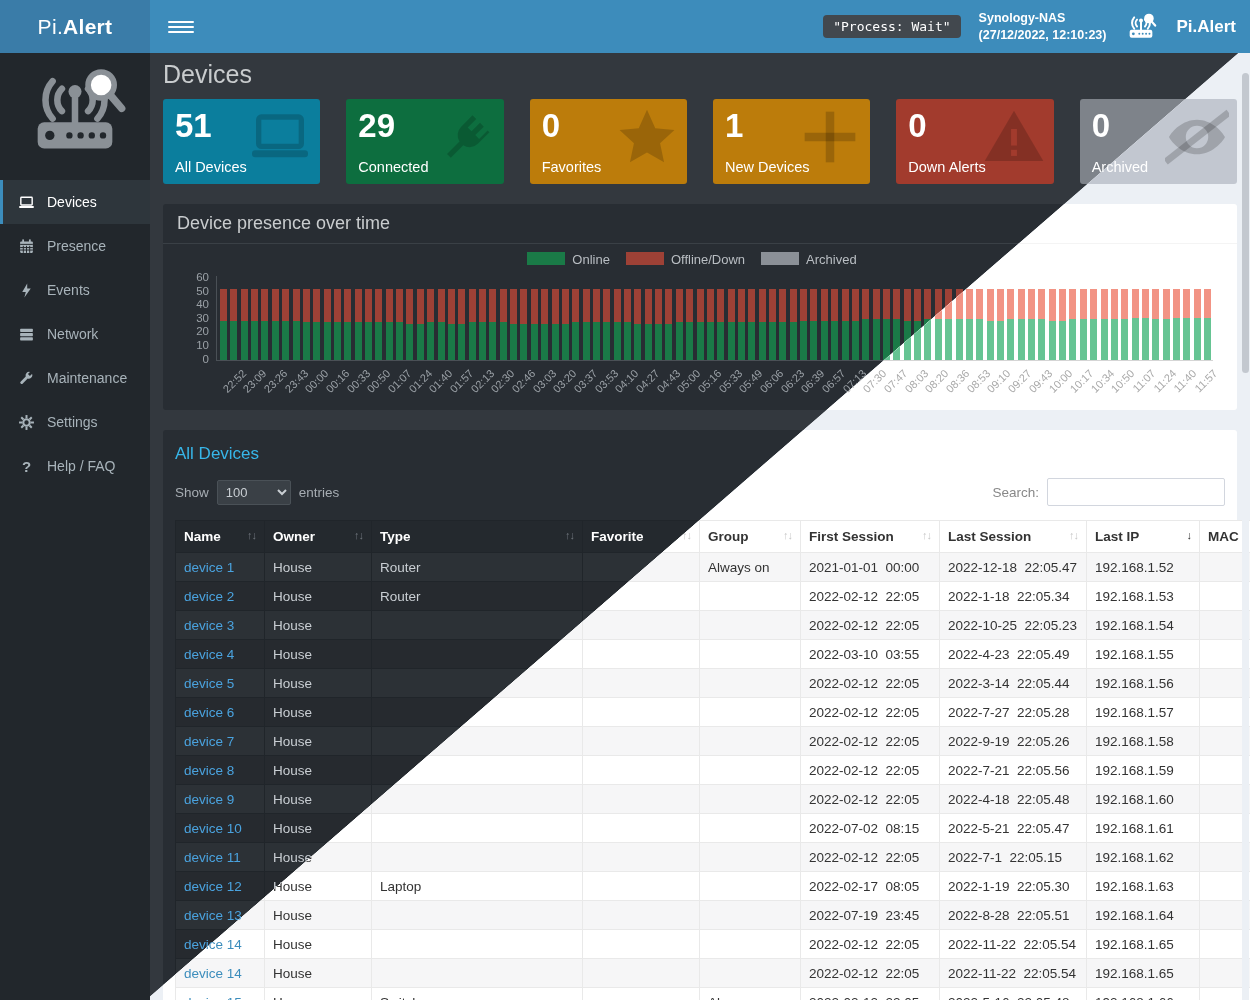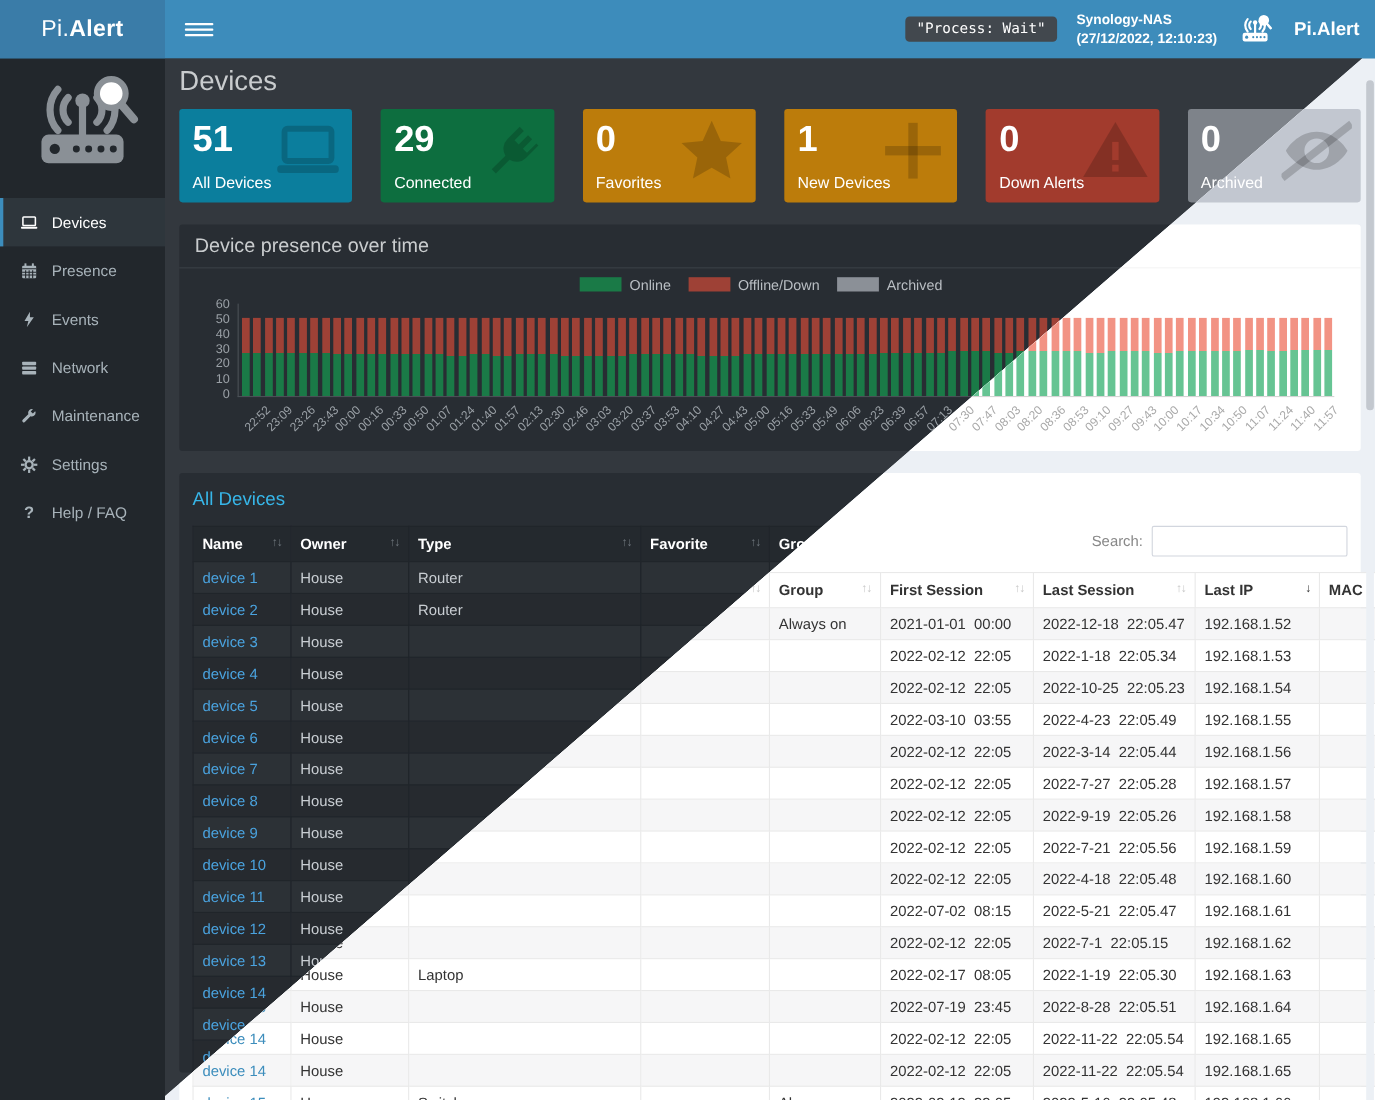--- a/index.html
+++ b/index.html
@@ -464,20 +464,28 @@
               <span style="left: 95.7292%;">11:24</span>
               <span style="left: 97.8125%;">11:40</span>
               <span style="left: 99.8958%;">11:57</span>
             </div>
         </div>
       </div>
     </section>
 
     <section class="panel table-panel">
       <div class="tbl-title">All Devices</div>
+      <div class="tbl-controls">
+        <div class="show">
+          <span>Show</span><select><option>100</option></select><span>entries</span>
+        </div>
+        <div class="search">
+          <span>Search:</span><input value="" style="">
+        </div>
+      </div>
       <table>
         <thead>
             <tr>
               <th style="width: 72px;"><span>Name</span><span class="sort">↑↓</span></th>
               <th style="width: 90px;"><span>Owner</span><span class="sort">↑↓</span></th>
               <th style="width: 194px;"><span>Type</span><span class="sort">↑↓</span></th>
               <th style="width: 100px;"><span>Favorite</span><span class="sort">↑↓</span></th>
               <th style="width: 84px;"><span>Group</span><span class="sort">↑↓</span></th>
               <th style="width: 122px;"><span>First Session</span><span class="sort">↑↓</span></th>
               <th style="width: 130px;"><span>Last Session</span><span class="sort">↑↓</span></th>

